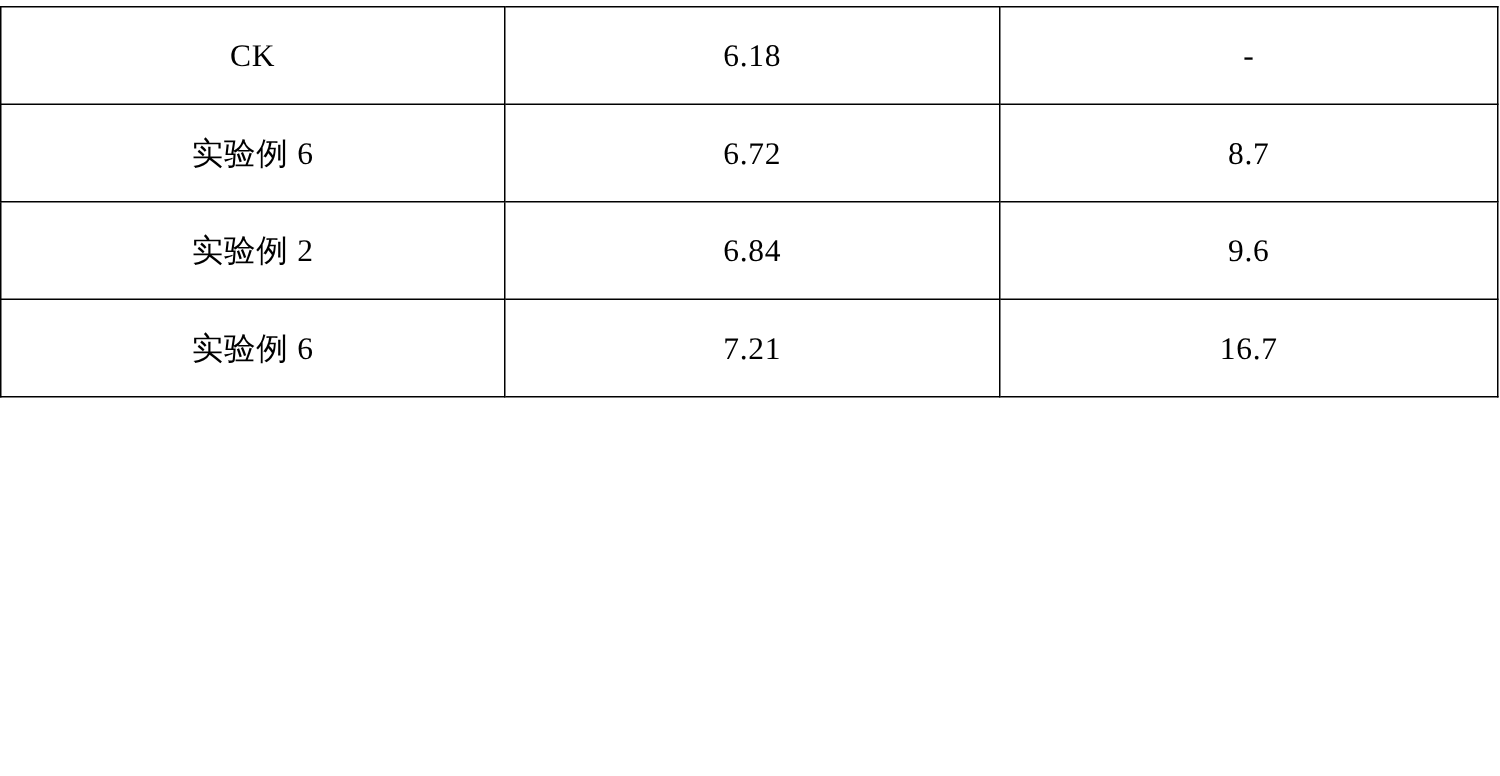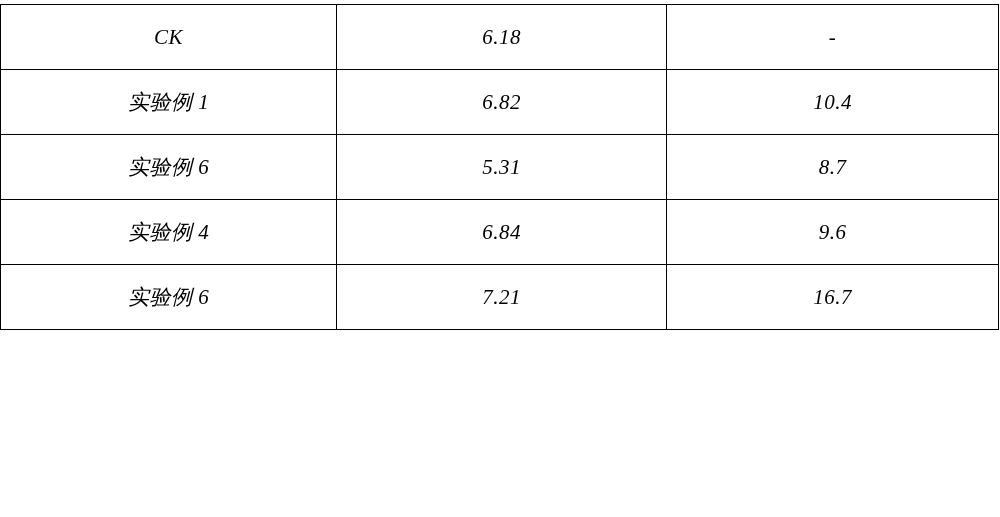--- a/index.html
+++ b/index.html
@@ -12,21 +12,20 @@
     height: 517px;
     font-family: "Liberation Serif", serif;
     color: #000000;
     overflow: hidden;
   }
   .page {
     position: relative;
     width: 1000px;
     height: 517px;
     background: #ffffff;
-    font-style: italic;
   }
   table.data-table {
     position: absolute;
     left: 0px;
     top: 4px;
     width: 998px;
     border-collapse: collapse;
     table-layout: fixed;
   }
   table.data-table td {
@@ -63,31 +62,26 @@
       <col class="c2">
       <col class="c3">
     </colgroup>
     <tbody>
       <tr>
         <td class="cell-label">CK</td>
         <td class="cell-value">6.18</td>
         <td class="cell-increase">-</td>
       </tr>
       <tr>
-        <td class="cell-label cell-cn">实验例 1</td>
-        <td class="cell-value">6.82</td>
-        <td class="cell-increase">10.4</td>
-      </tr>
-      <tr>
         <td class="cell-label cell-cn">实验例 6</td>
-        <td class="cell-value">5.31</td>
+        <td class="cell-value">6.72</td>
         <td class="cell-increase">8.7</td>
       </tr>
       <tr>
-        <td class="cell-label cell-cn">实验例 4</td>
+        <td class="cell-label cell-cn">实验例 2</td>
         <td class="cell-value">6.84</td>
         <td class="cell-increase">9.6</td>
       </tr>
       <tr>
         <td class="cell-label cell-cn">实验例 6</td>
         <td class="cell-value">7.21</td>
         <td class="cell-increase">16.7</td>
       </tr>
     </tbody>
   </table>

